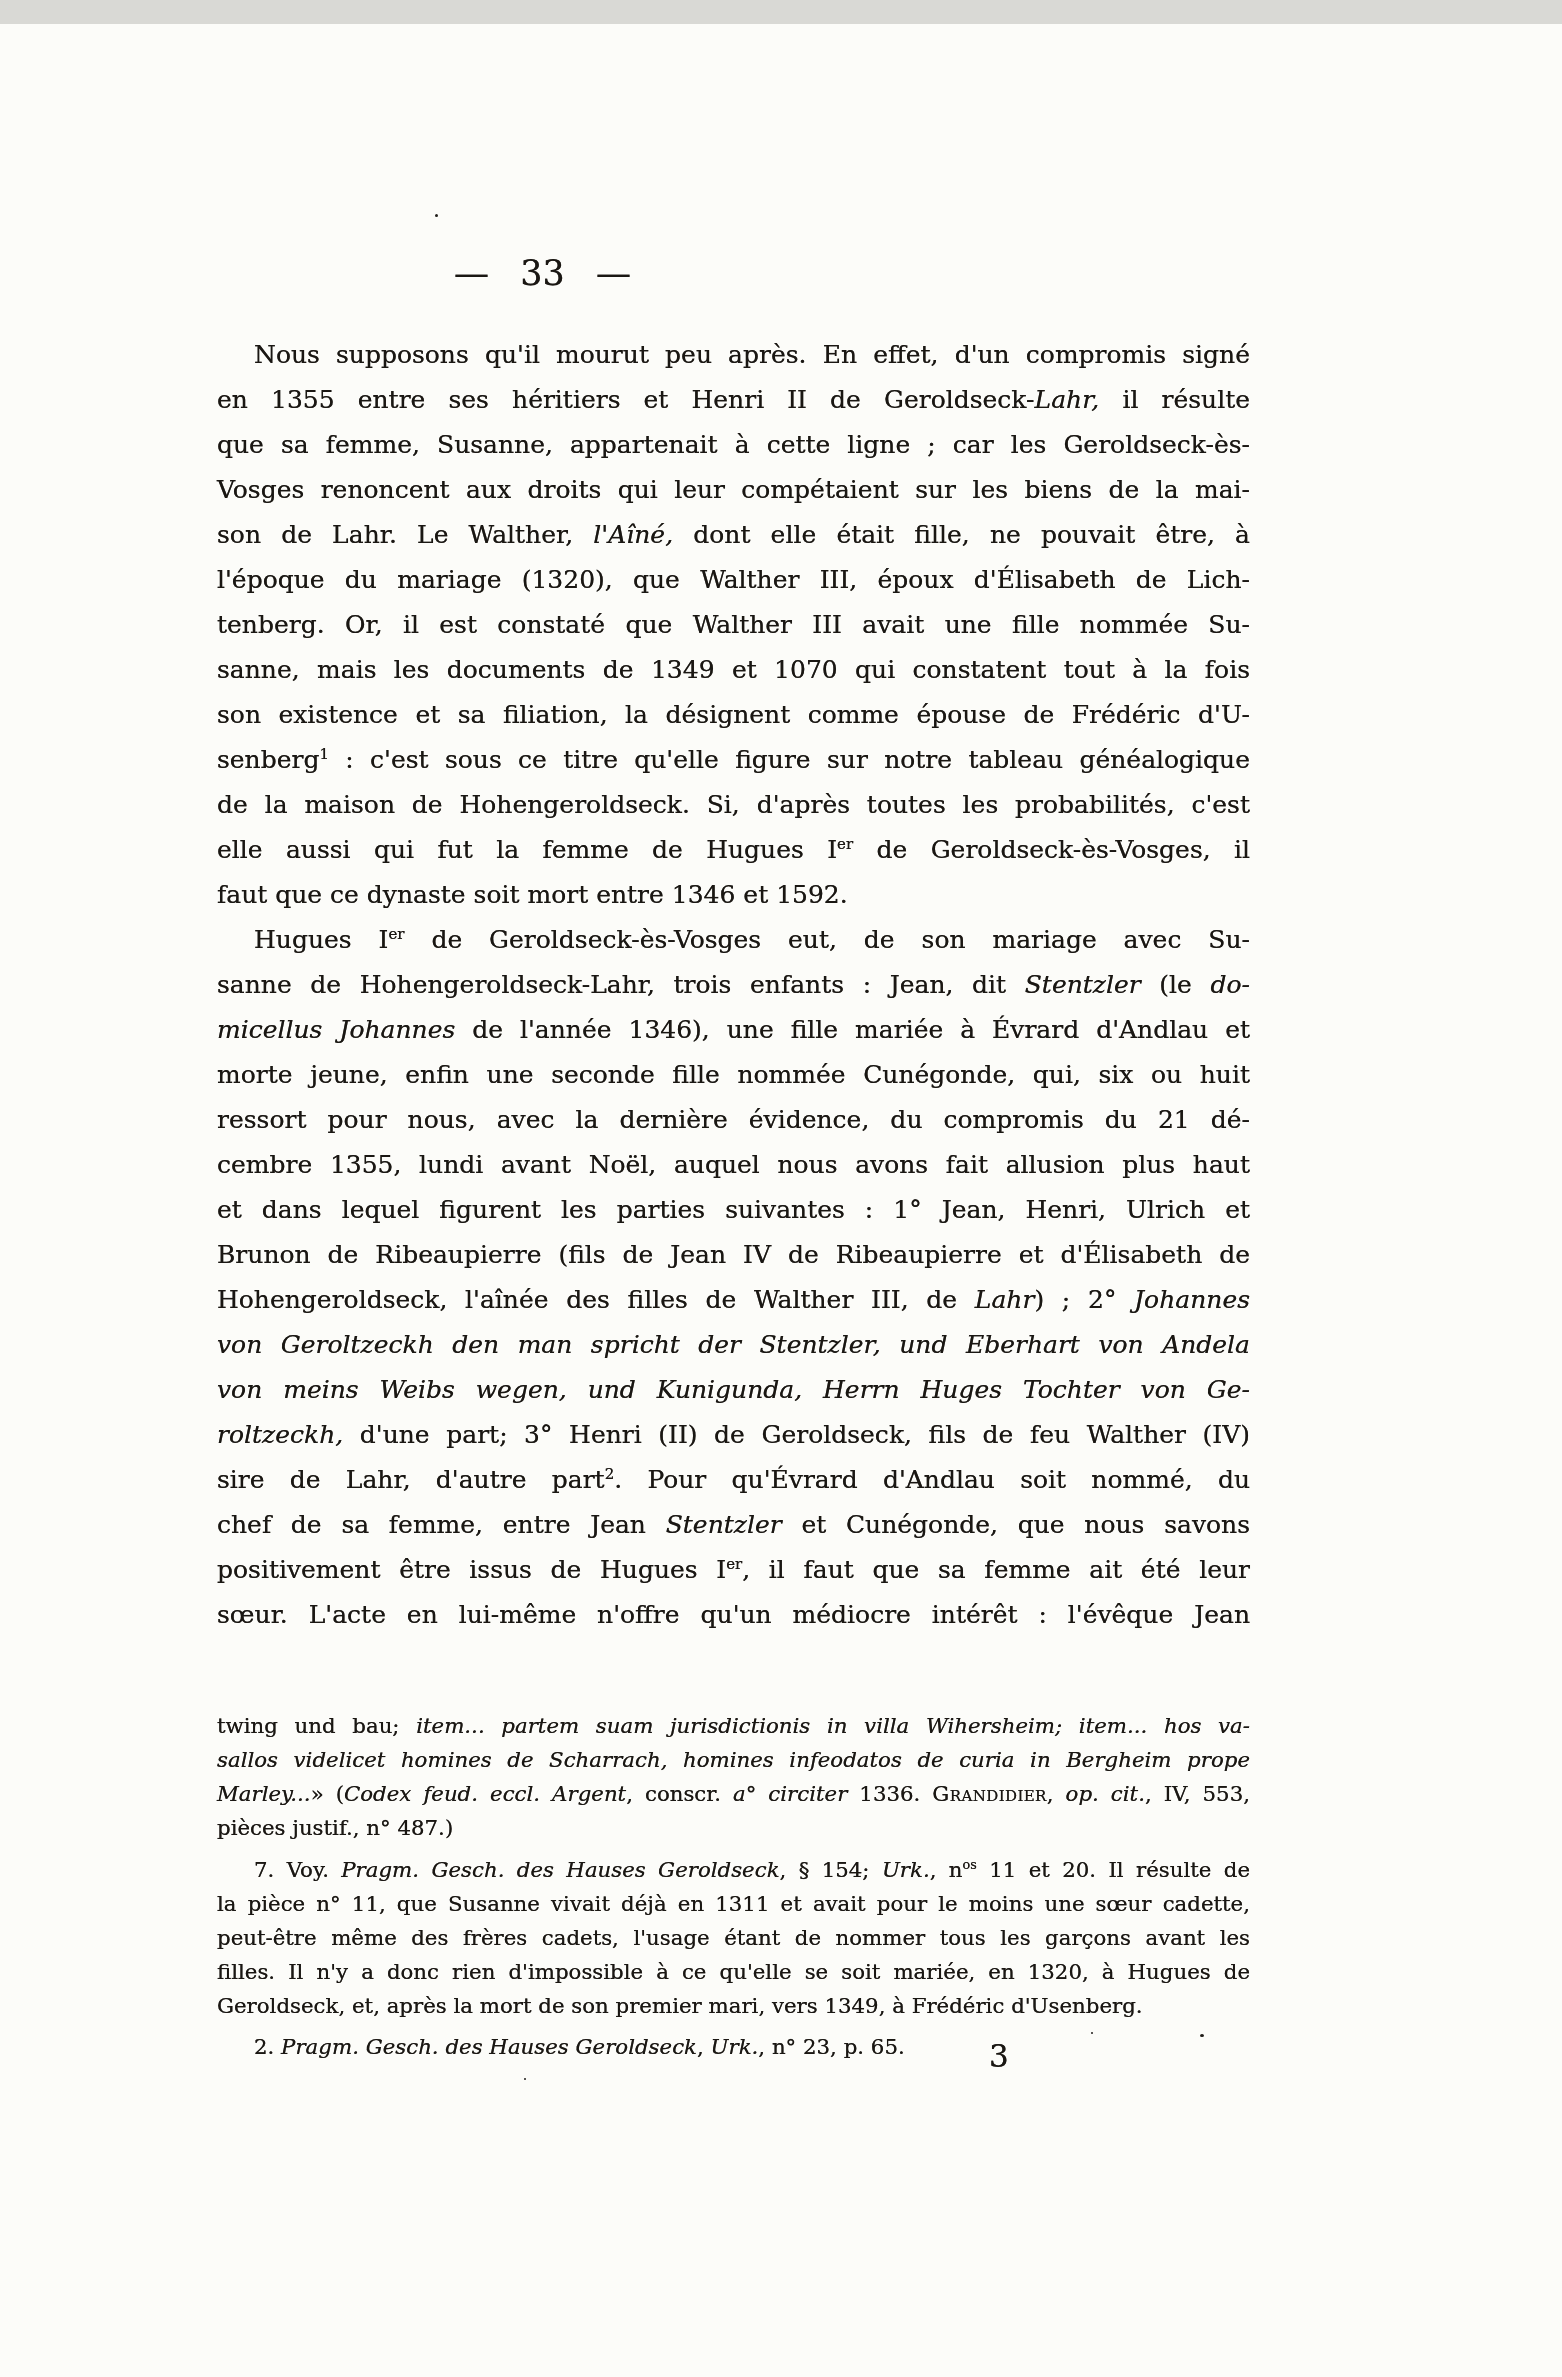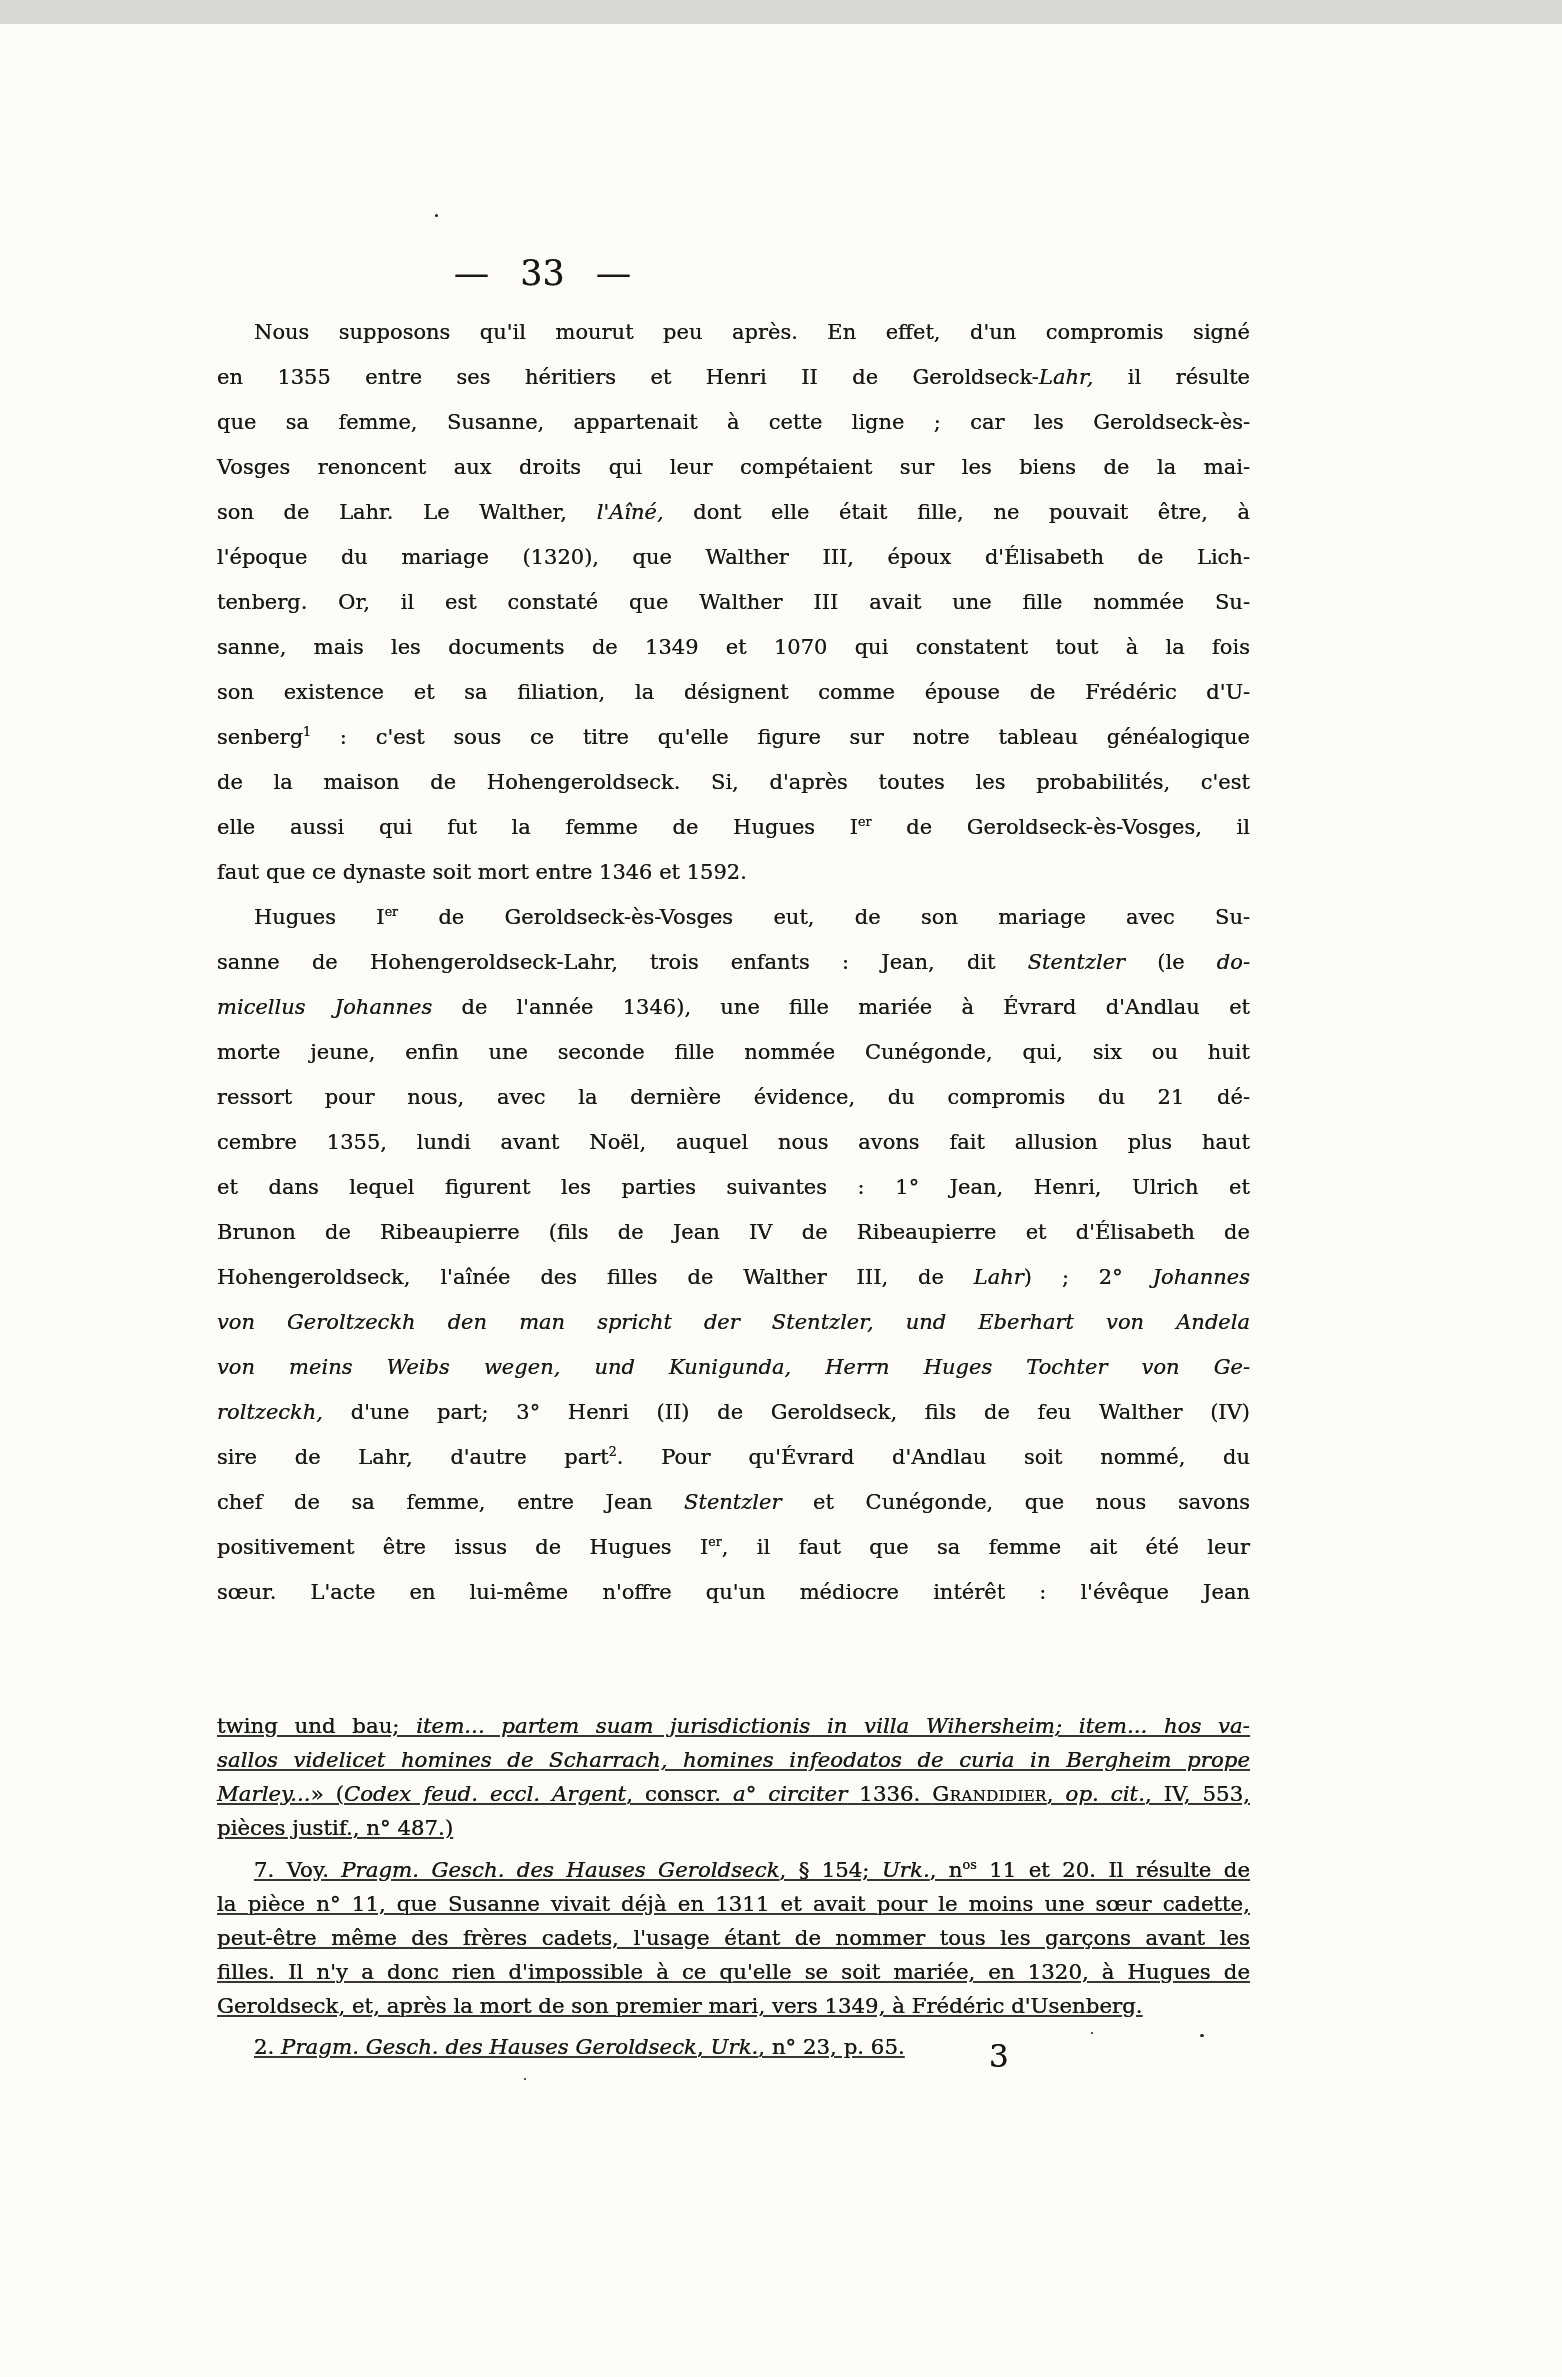--- a/index.html
+++ b/index.html
@@ -12,29 +12,29 @@
     overflow:hidden;
     text-shadow:0 0 0.5px rgba(26,23,19,0.75);
     margin-top:24px;
     -webkit-text-stroke:0.2px rgba(26,23,19,0.45);
   }
   .header{
     position:absolute;top:229px;left:314px;width:457px;
     text-align:center;font-size:35px;word-spacing:20px;
   }
   .main{
-    position:absolute;top:286px;left:217px;width:1033px;
-    font-size:21px;
+    position:absolute;top:308px;left:217px;width:1033px;
+    font-size:25px;
   }
   .main .line{line-height:45px;height:45px;}
   .fnotes{
     position:absolute;top:1685px;left:217px;width:1033px;
     font-size:21.3px;
   }
-  .fnotes .line{line-height:34px;height:34px;text-decoration:underline;}
+  .fnotes .line{line-height:34px;height:34px;}
   .line{text-align:justify;text-align-last:justify;}
   .line.end{text-align-last:left;}
   .line.indent{text-indent:37px;}
   .line.gap{margin-top:7.6px;}
   .i{font-style:italic;}
   .sup{vertical-align:super;font-size:60%;line-height:0;}
   .sc{font-variant:small-caps;letter-spacing:0.4px;}
   .sig{position:absolute;left:989px;top:2014px;font-size:31px;}
   .speck{position:absolute;background:#211e1a;border-radius:50%;}
   .speck.s1{left:435px;top:190px;width:3px;height:3px;}

